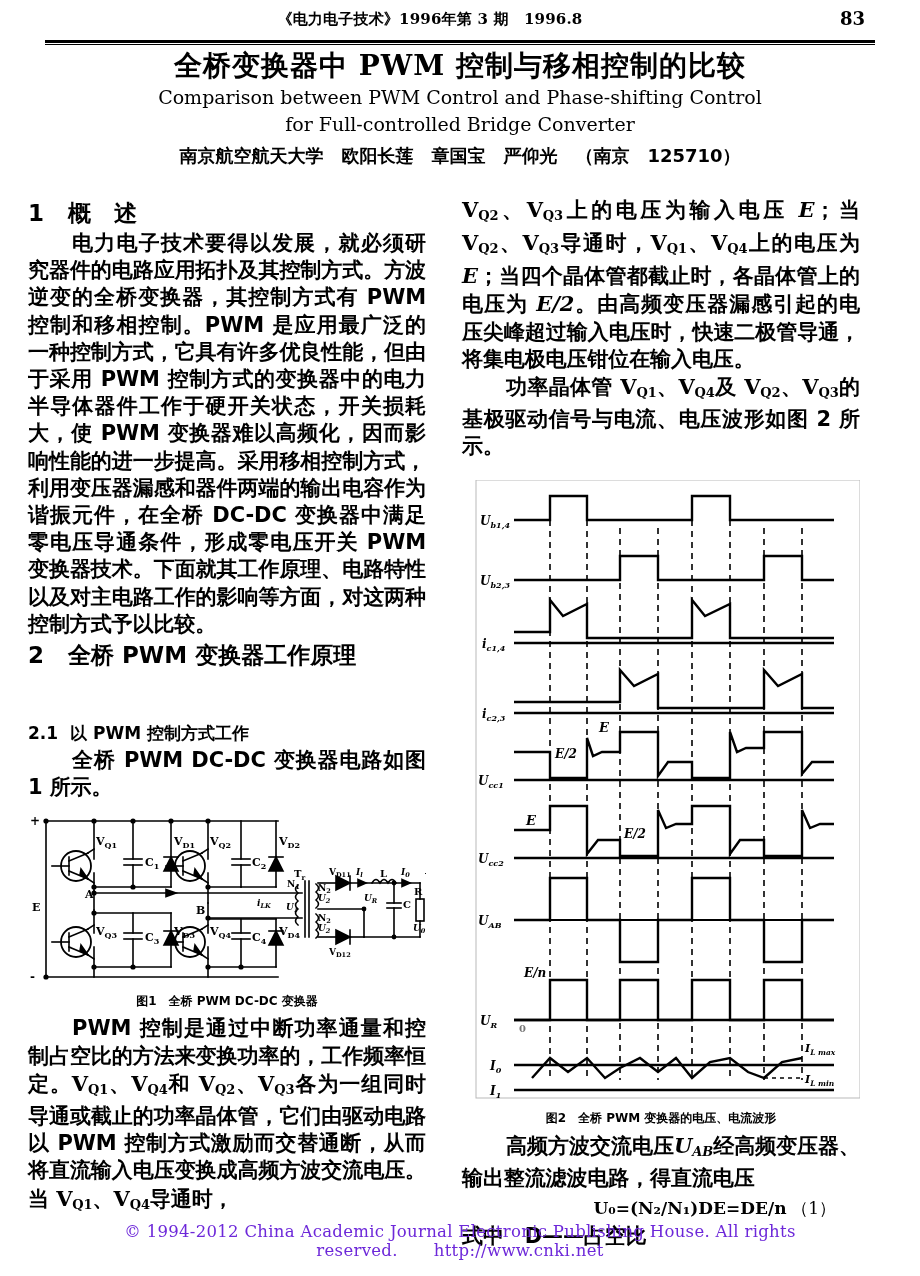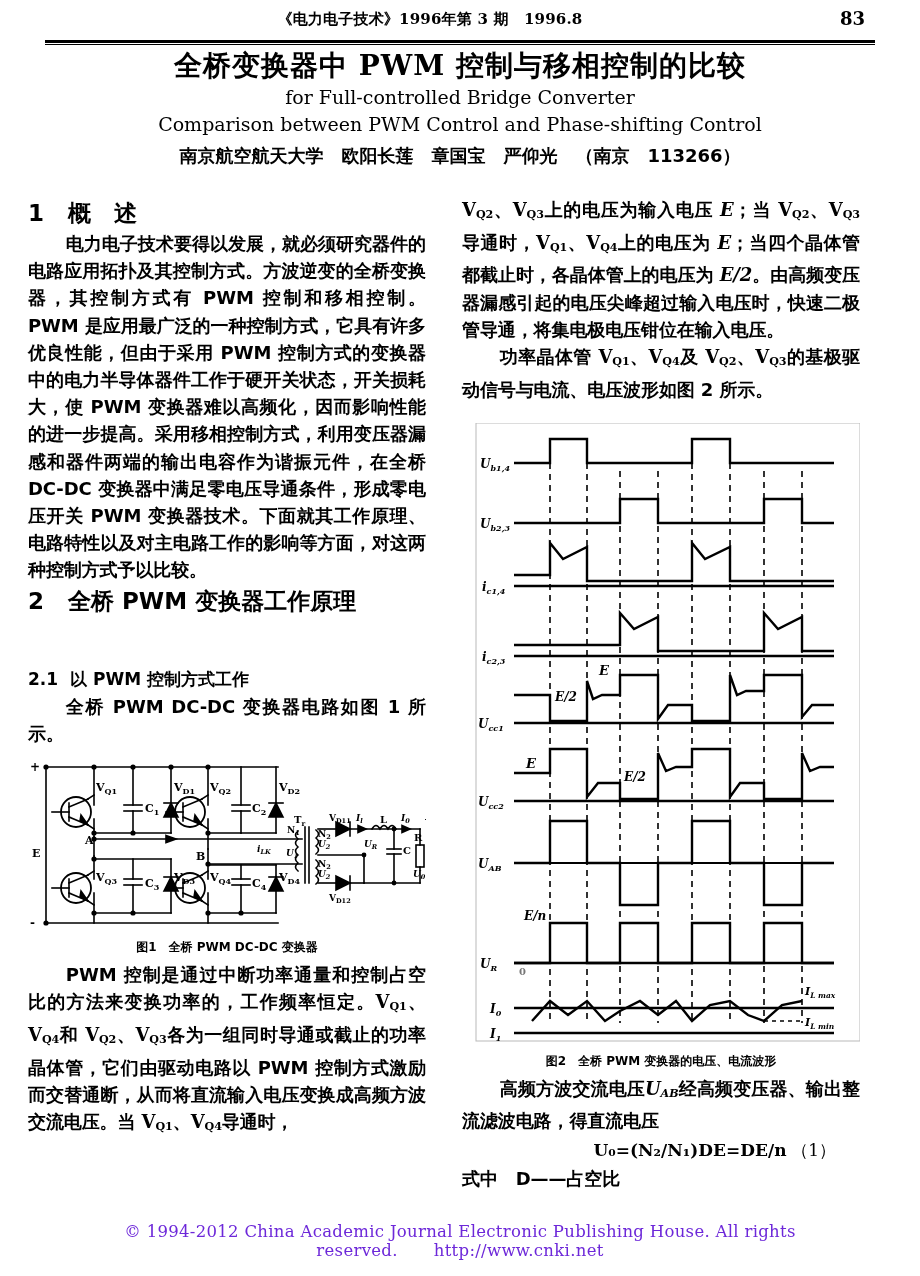--- a/index.html
+++ b/index.html
@@ -31,21 +31,21 @@
   .col{position:absolute;top:196px;width:398px;}
   .col-left{left:28px;}
   .col-right{left:462px;}
 
   .h1{font-size:23px;font-weight:bold;line-height:30px;margin:2px 0 2px 0;
       font-family:"DejaVu Sans","Liberation Sans",sans-serif;}
   .h1 .num{display:inline-block;width:40px;}
   .h2{font-size:17px;font-weight:bold;line-height:25px;margin:3px 0 1px 0;
       font-family:"DejaVu Sans","Liberation Sans",sans-serif;}
   .h2 .num{display:inline-block;width:42px;margin-top:48px;}
-  p.body{font-size:18px;line-height:27.2px;margin:0;text-align:justify;
+  p.body{font-size:21px;line-height:27.2px;margin:0;text-align:justify;
       font-weight:bold;letter-spacing:-0.1px;
       font-family:"DejaVu Sans","Liberation Sans",sans-serif;}
   p.indent{text-indent:2.1em;}
   .var{font-family:"DejaVu Serif","Liberation Serif",serif;font-style:italic;font-weight:bold;}
   .vup{font-family:"DejaVu Serif","Liberation Serif",serif;font-weight:bold;font-style:normal;}
   sub{font-size:.62em;vertical-align:-.22em;}
 
   .caption{font-size:12px;font-weight:bold;text-align:center;line-height:24px;margin:6px 0 2px 0;
       font-family:"DejaVu Sans","Liberation Sans",sans-serif;}
   .eqline{font-size:17px;text-align:center;padding-left:58px;line-height:30px;position:relative;
@@ -68,23 +68,23 @@
 <div class="page">
 
   <div class="runhead">
     <div class="jinfo">《电力电子技术》1996年第 3 期　1996.8</div>
     <div class="pageno">83</div>
   </div>
   <div class="rule"></div>
 
   <div class="titleblock">
     <div class="t-cn">全桥变换器中 PWM 控制与移相控制的比较</div>
+    <div class="t-en">Comparison between PWM Control and Phase-shifting Control</div>
     <div class="t-en">for Full-controlled Bridge Converter</div>
-    <div class="t-en">Comparison between PWM Control and Phase-shifting Control</div>
-    <div class="t-auth">南京航空航天大学　欧阳长莲　章国宝　严仰光　（南京　113266）</div>
+    <div class="t-auth">南京航空航天大学　欧阳长莲　章国宝　严仰光　（南京　125710）</div>
   </div>
 
   <div class="col col-left">
 
     <div class="h1">
       <span class="num">1</span><span>概　述</span>
     </div>
 
     <p class="body indent">电力电子技术要得以发展，就必须研究器件的电路应用拓扑及其控制方式。方波逆变的全桥变换器，其控制方式有 PWM 控制和移相控制。PWM 是应用最广泛的一种控制方式，它具有许多优良性能，但由于采用 PWM 控制方式的变换器中的电力半导体器件工作于硬开关状态，开关损耗大，使 PWM 变换器难以高频化，因而影响性能的进一步提高。采用移相控制方式，利用变压器漏感和器件两端的输出电容作为谐振元件，在全桥 DC-DC 变换器中满足零电压导通条件，形成零电压开关 PWM 变换器技术。下面就其工作原理、电路特性以及对主电路工作的影响等方面，对这两种控制方式予以比较。</p>
 

